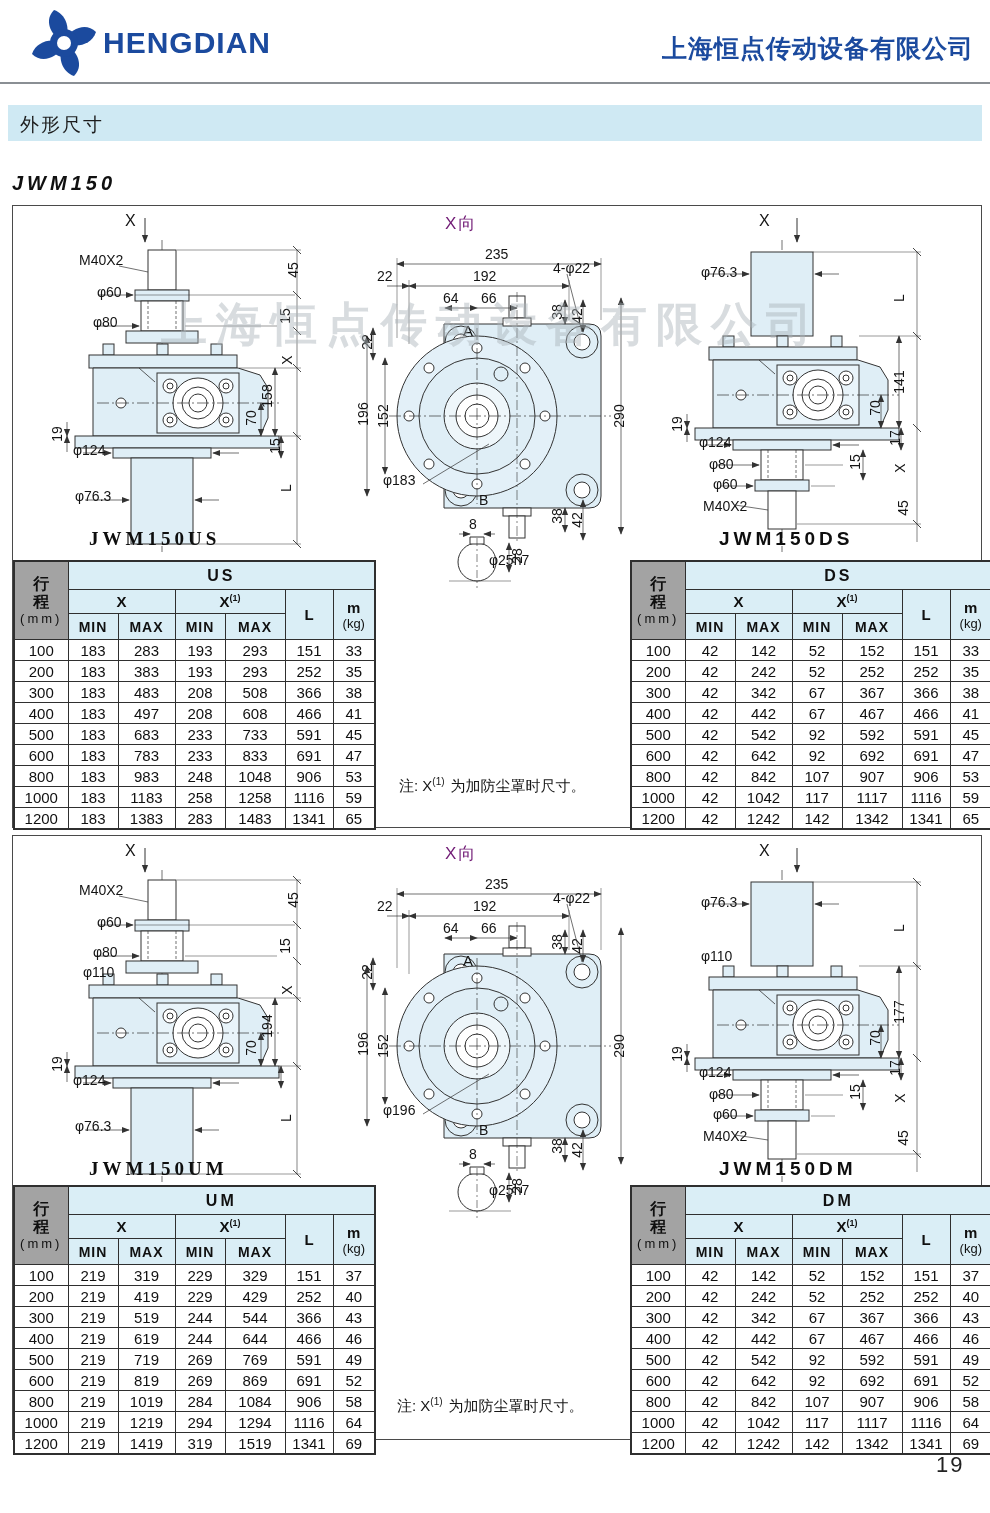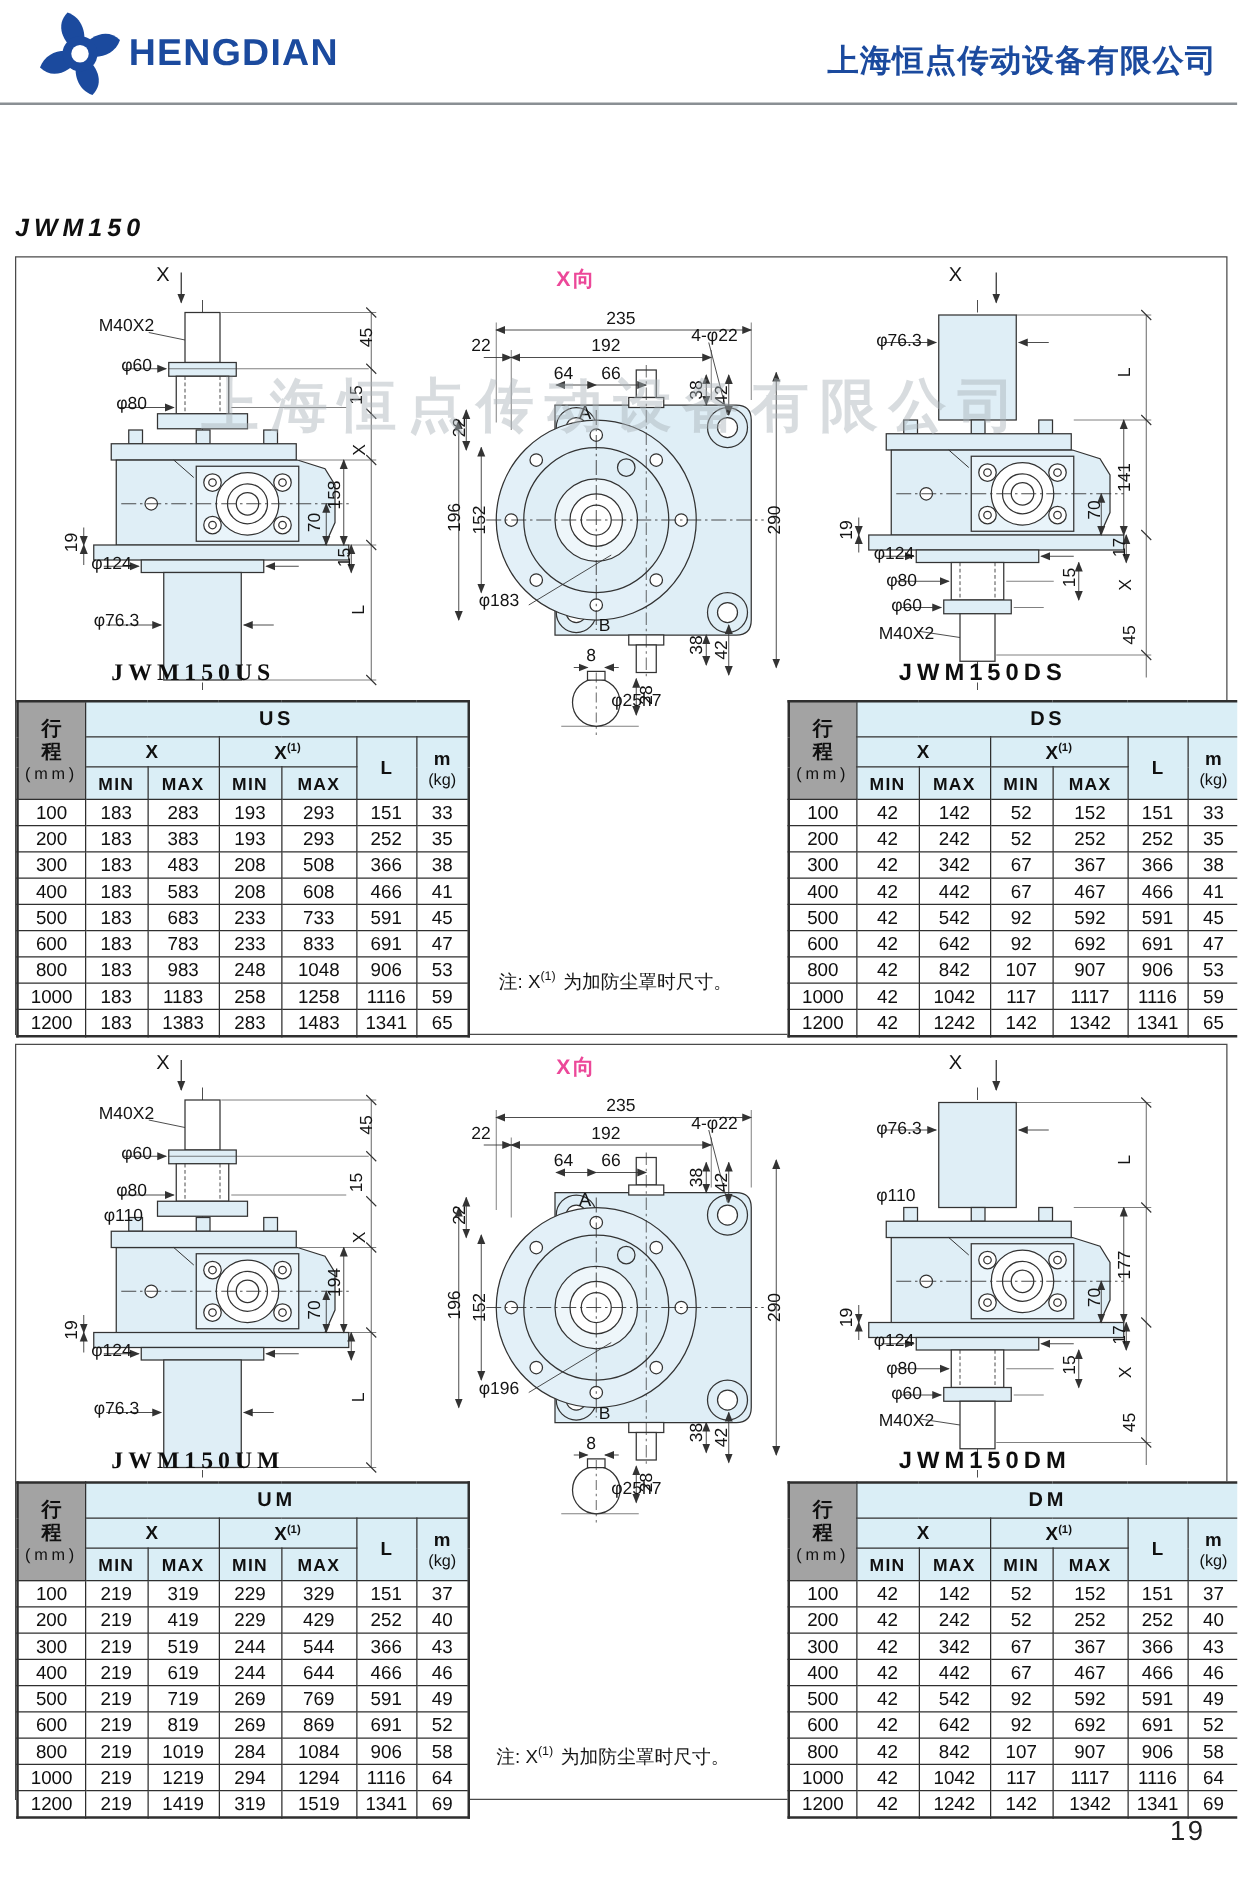--- a/index.html
+++ b/index.html
@@ -20,21 +20,21 @@
   .panel1{top:205px;height:621px;}
   .panel2{top:835px;height:603px;}
   .wm{position:absolute;left:148px;top:88px;font-size:46px;font-weight:bold;letter-spacing:9px;
       color:#aab3b9;opacity:.45;white-space:nowrap;z-index:6;pointer-events:none;}
   
   .dw{position:absolute;overflow:visible;}
   .dw .art{position:absolute;left:0;top:0;}
   .dim{position:absolute;font-size:14px;color:#141414;white-space:nowrap;z-index:4;}
   .rot{transform:rotate(-90deg);}
   .cap{position:absolute;font-size:19px;font-weight:600;letter-spacing:4px;color:#0e0e0e;z-index:4;}
-  .vtitle{position:absolute;font-size:17px;font-weight:700;letter-spacing:2px;color:#ec4899;z-index:4;}
+  .vtitle{position:absolute;font-size:17px;font-weight:400;letter-spacing:2px;color:#701a75;z-index:4;}
   
   .lu-axis{left:98px;top:0;font-size:16px;}
   .lu-thread{left:52px;top:40px;}
   .lu-45{left:258px;top:50px;}
   .lu-60{left:70px;top:72px;}
   .lu-15a{left:250px;top:96px;}
   .lu-80{left:66px;top:102px;}
   .lu-110{left:56px;top:122px;}
   .lu-x{left:255px;top:140px;}
   .lu-h{left:228px;top:176px;}
@@ -301,20 +301,23 @@
         <path d="M30 38 C22 50 8 56 -2 46 C2 34 16 30 26 34 Z" transform="translate(2,0)"></path>
         <circle cx="32" cy="35" r="14"></circle>
       </g>
       <circle cx="32" cy="35" r="7" fill="#fff"></circle>
     </svg>
     <div class="brand">HENGDIAN</div>
     <div class="company">上海恒点传动设备有限公司</div>
   </div>
   <div class="hr"></div>
 
+  <div class="secbar">
+    <span>外形尺寸</span>
+  </div>
 
   <div class="model">JWM150</div>
 
   <div class="panel panel1">
     <div class="wm">上海恒点传动设备有限公司</div>
 
     <div class="dw" style="left:14px;top:6px;width:330px;height:345px">
       <svg class="art" width="330" height="345" viewBox="0 0 330 345">
           <use href="#sym-up"></use>
         </svg>
@@ -435,21 +438,21 @@
             <td>183</td>
             <td>483</td>
             <td>208</td>
             <td>508</td>
             <td>366</td>
             <td>38</td>
           </tr>
           <tr>
             <td>400</td>
             <td>183</td>
-            <td>583</td>
+            <td>497</td>
             <td>208</td>
             <td>608</td>
             <td>466</td>
             <td>41</td>
           </tr>
           <tr>
             <td>500</td>
             <td>183</td>
             <td>683</td>
             <td>233</td>

